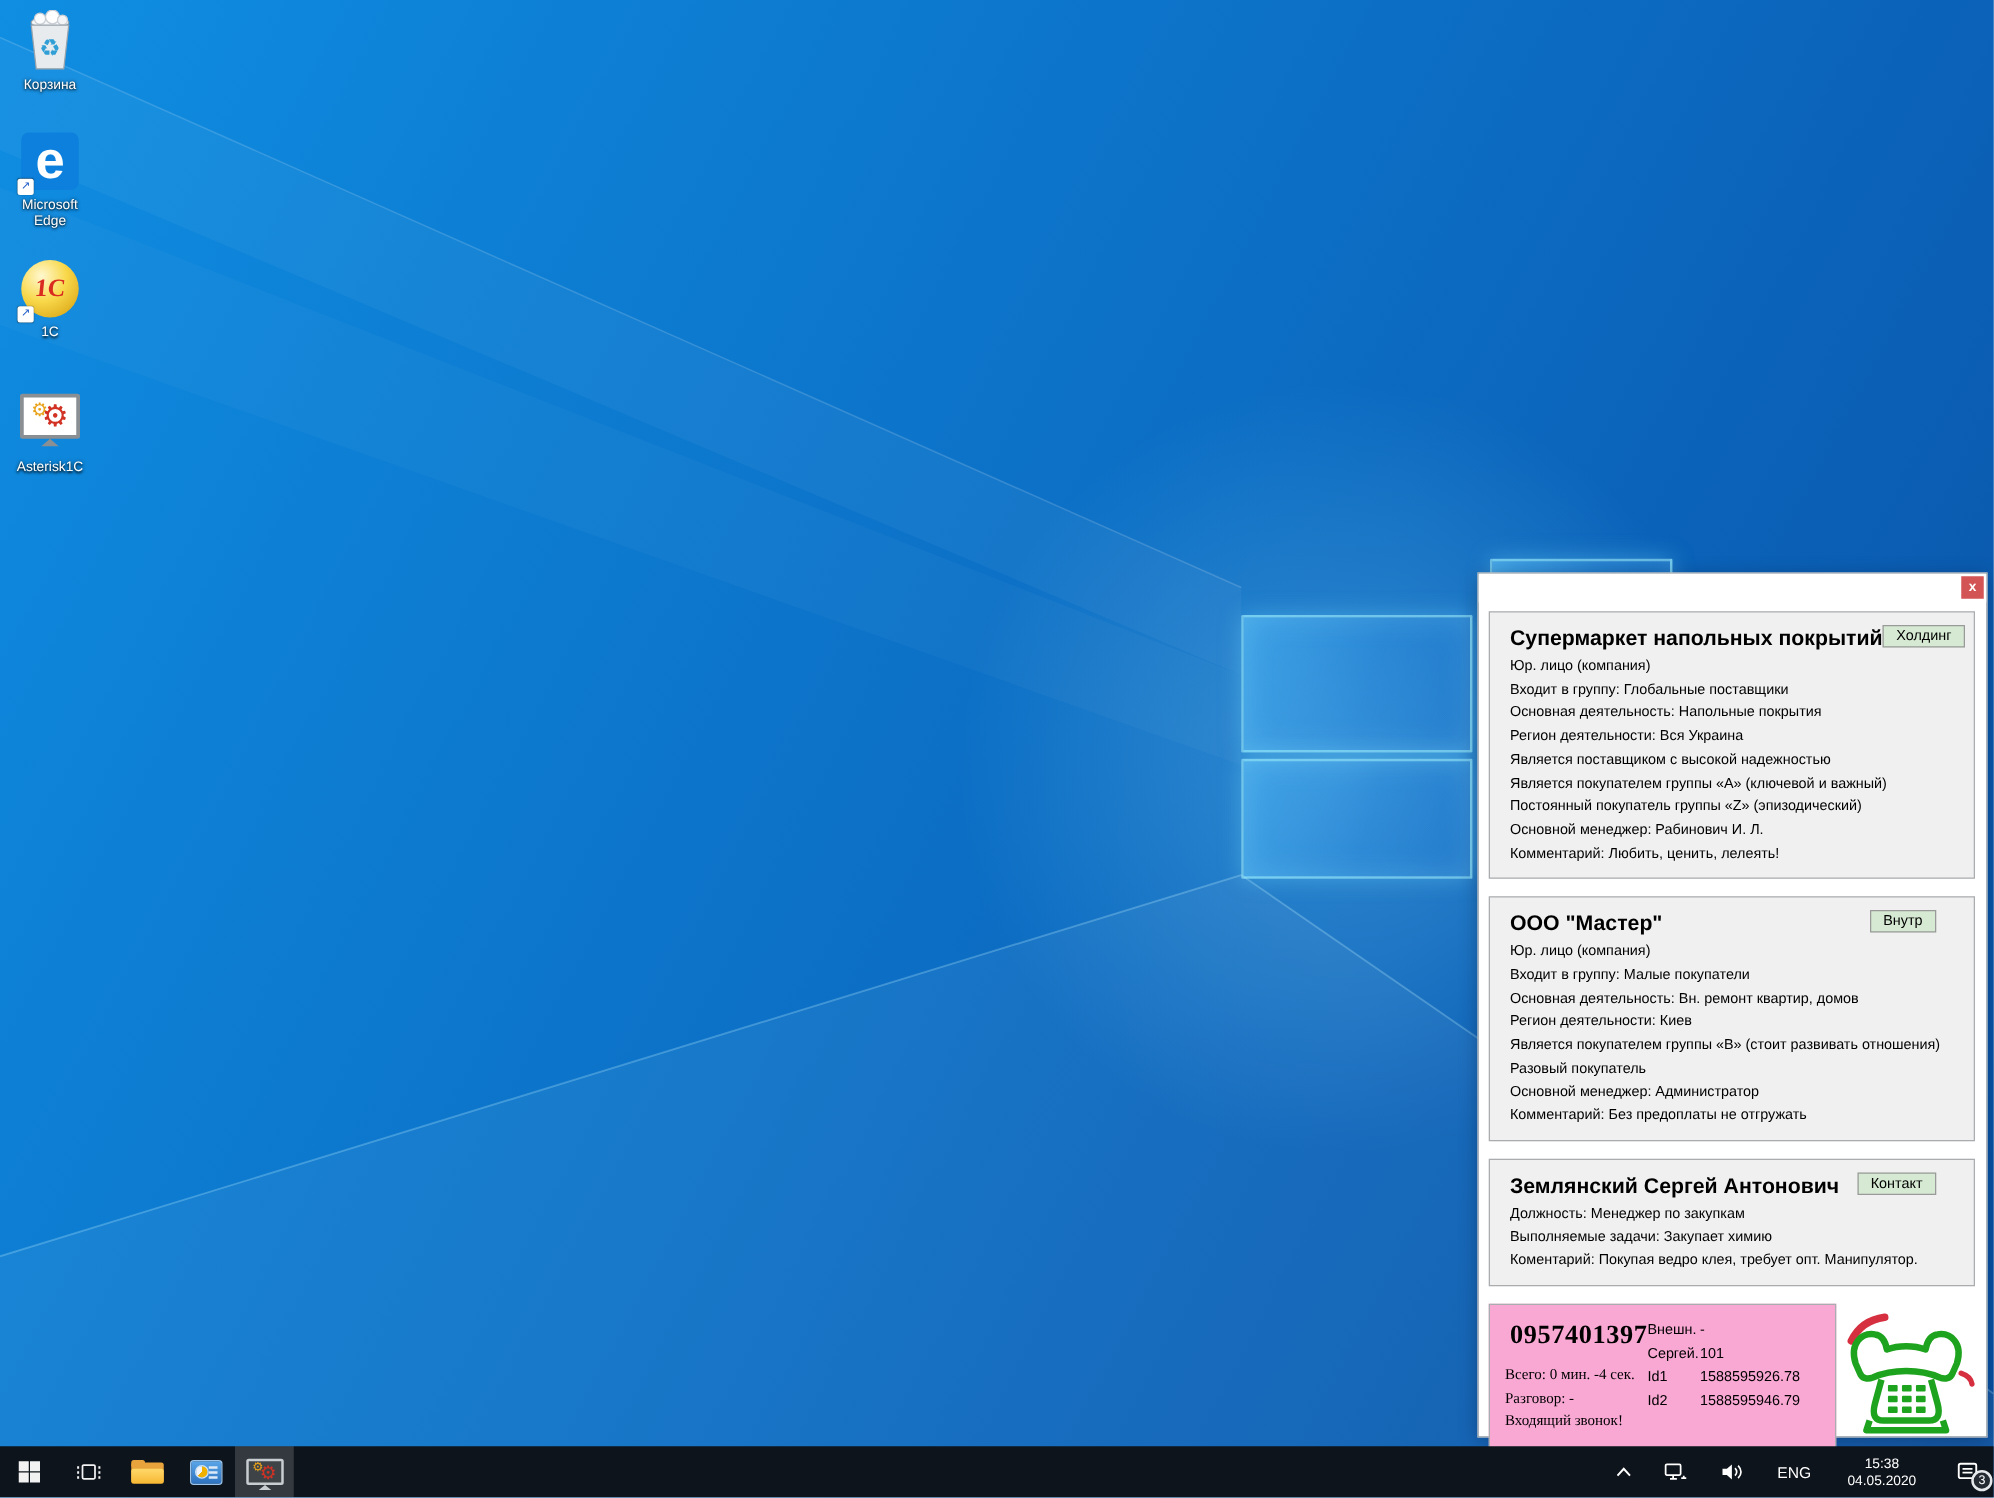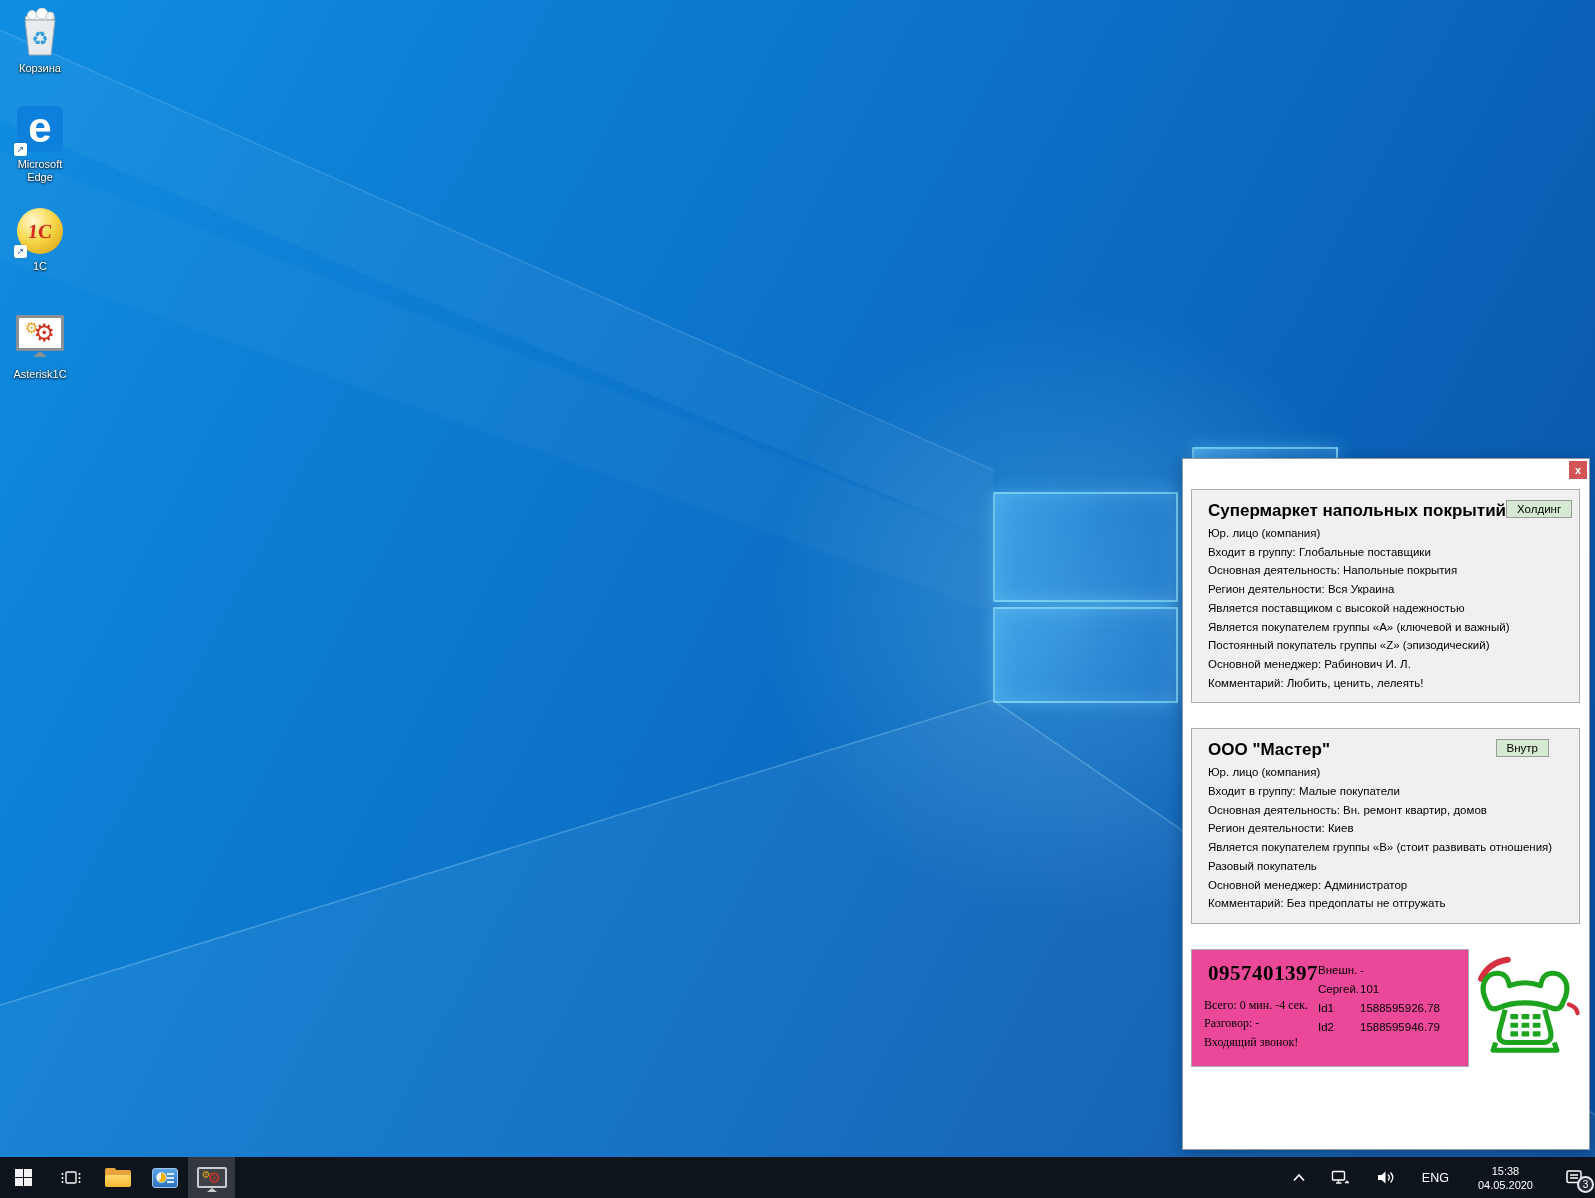--- a/index.html
+++ b/index.html
@@ -41,30 +41,30 @@
   .gear-y { color:#e8a21a; font-size:15px; margin-right:-5px; margin-top:-10px; }
   .gear-r { color:#d23224; font-size:24px; }
 
   
   .popup { position:absolute; left:1182px; top:458px; width:408px; height:692px; z-index:5;
            background:#fff; border:1px solid #8f9aa5; box-shadow:0 3px 14px rgba(0,20,50,.35); }
   .titlebar { position:absolute; left:0; top:0; right:0; height:23px; background:#fff; }
   .close-btn { position:absolute; top:2px; right:2px; width:18px; height:18px; background:#d35454;
                color:#fff; font-size:11px; font-weight:bold; line-height:17px; text-align:center;
                border:none; cursor:pointer; }
-  .card { margin:0 9px 25px 8px; background:#f0f0f0; border:1px solid #aaadb0; padding:8px 16px 10px 16px; }
+  .card { margin:0 9px 14px 8px; background:#f0f0f0; border:1px solid #aaadb0; padding:8px 16px 10px 16px; }
   .card:first-of-type { margin-top:30px; }
   .card-head { display:flex; justify-content:space-between; align-items:flex-start; }
   .card-title { font-size:17px; font-weight:bold; color:#000; line-height:26px; white-space:nowrap; }
   .badge { background:#d6e9d2; border:1px solid #9a9a9a; font-size:11.5px; color:#000;
            padding:2px 10px; margin-right:14px; margin-top:2px; white-space:nowrap; }
   .cline { font-size:11.5px; color:#000; line-height:18.7px; white-space:nowrap; }
 
   .call-row { display:flex; margin:0 9px 0 8px; }
-  .call-card { flex:1; background:#ec4899; border:1px solid #aaadb0; padding:8px 10px 8px 12px;
+  .call-card { flex:1; background:#f9a8d4; border:1px solid #aaadb0; padding:8px 10px 8px 12px;
                display:flex; height:118px; }
   .call-left { flex:1; }
   .call-number { font-family:"Liberation Serif",serif; font-weight:bold; font-size:21px;
                  letter-spacing:.5px; margin:3px 0 10px 4px; }
   .call-stat { font-size:12px; line-height:18.5px; white-space:nowrap;font-family:Liberation Serif, serif; }
   .call-right { width:140px; padding-top:3px; }
   .call-det { font-size:11.5px; line-height:19px; white-space:nowrap; }
   .call-det .dl { display:inline-block; min-width:42px; }
   .phone-box { width:118px; height:118px; display:flex; align-items:center; justify-content:center; }
 
@@ -188,20 +188,29 @@
     <div class="cline">Юр. лицо (компания)</div>
     <div class="cline">Входит в группу: Малые покупатели</div>
     <div class="cline">Основная деятельность: Вн. ремонт квартир, домов</div>
     <div class="cline">Регион деятельности: Киев</div>
     <div class="cline">Является покупателем группы «В» (стоит развивать отношения)</div>
     <div class="cline">Разовый покупатель</div>
     <div class="cline">Основной менеджер: Администратор</div>
     <div class="cline">Комментарий: Без предоплаты не отгружать</div>
   </div>
 
+  <div class="card">
+    <div class="card-head">
+      <div class="card-title">Землянский Сергей Антонович</div>
+      <span class="badge">Контакт</span>
+    </div>
+    <div class="cline">Должность: Менеджер по закупкам</div>
+    <div class="cline">Выполняемые задачи: Закупает химию</div>
+    <div class="cline">Коментарий: Покупая ведро клея, требует опт. Манипулятор.</div>
+  </div>
 
   <div class="call-row">
     <div class="call-card">
       <div class="call-left">
         <div class="call-number">0957401397</div>
         <div class="call-stat">Всего: 0 мин. -4 сек.</div>
         <div class="call-stat">Разговор: -</div>
         <div class="call-stat">Входящий звонок!</div>
       </div>
       <div class="call-right">

